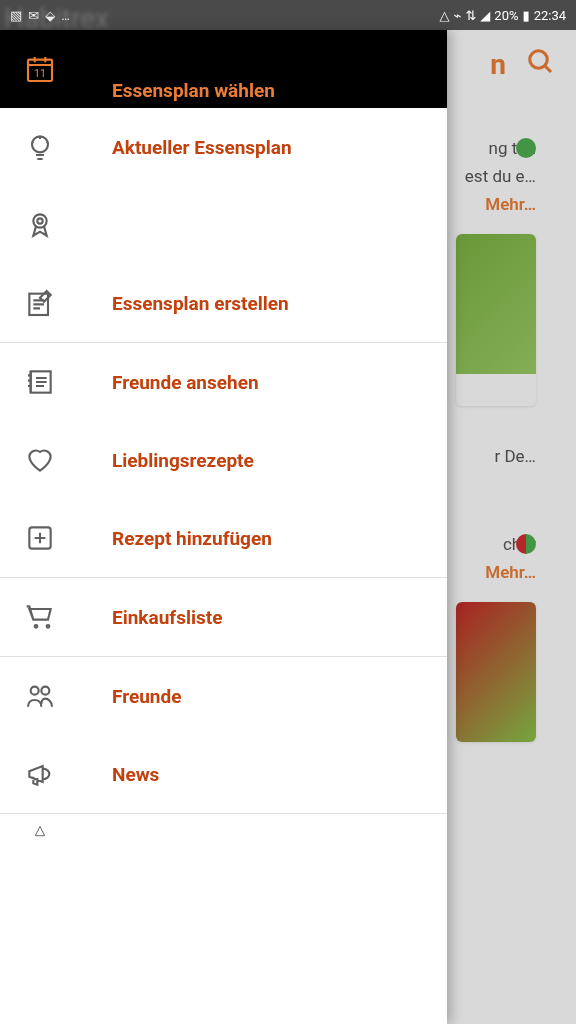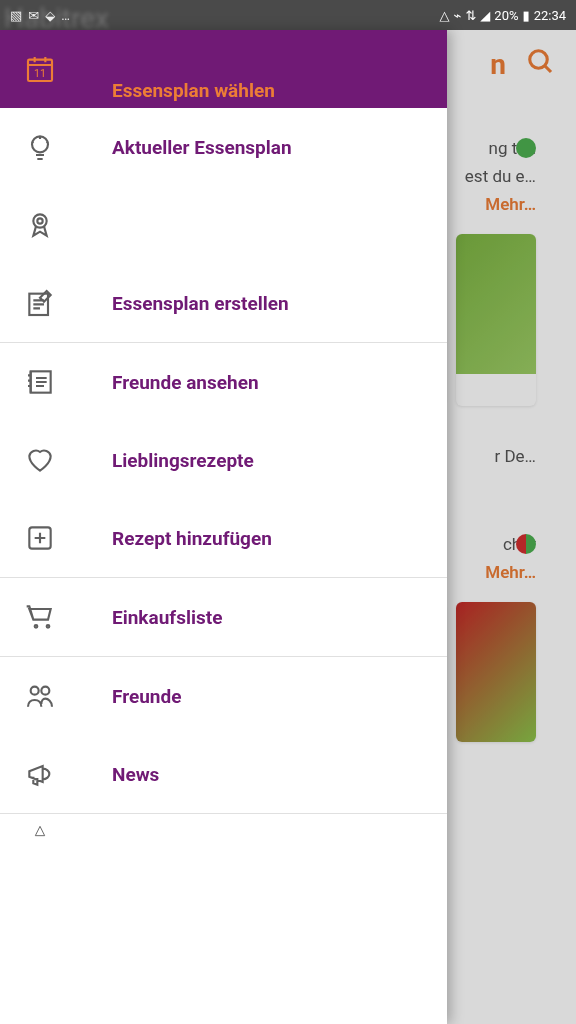--- a/index.html
+++ b/index.html
@@ -141,36 +141,36 @@
       overflow-y: auto;
     }
     .drawer-item {
       display: flex;
       align-items: center;
       padding: 0 24px;
       height: 78px;
       cursor: pointer;
     }
     .drawer-item.active {
-      background: #701a75;
+      background: #000000;
     }
     .drawer-icon {
       width: 32px;
       height: 32px;
       margin-right: 56px;
       color: #606060;
       display: flex;
       align-items: center;
       justify-content: center;
     }
     .drawer-item.active .drawer-icon { color: #ec7d36; }
     .drawer-label {
       font-size: 19px;
       font-weight: 700;
-      color: #701a75;
+      color: #c2410c;
     }
     .drawer-item.active .drawer-label { color: #ec7d36; margin-top: 43px; }
     .divider {
       height: 1px;
       background: #e0e0e0;
       margin: 0;
     }
     svg { width: 100%; height: 100%; }
   </style>
 </head>

